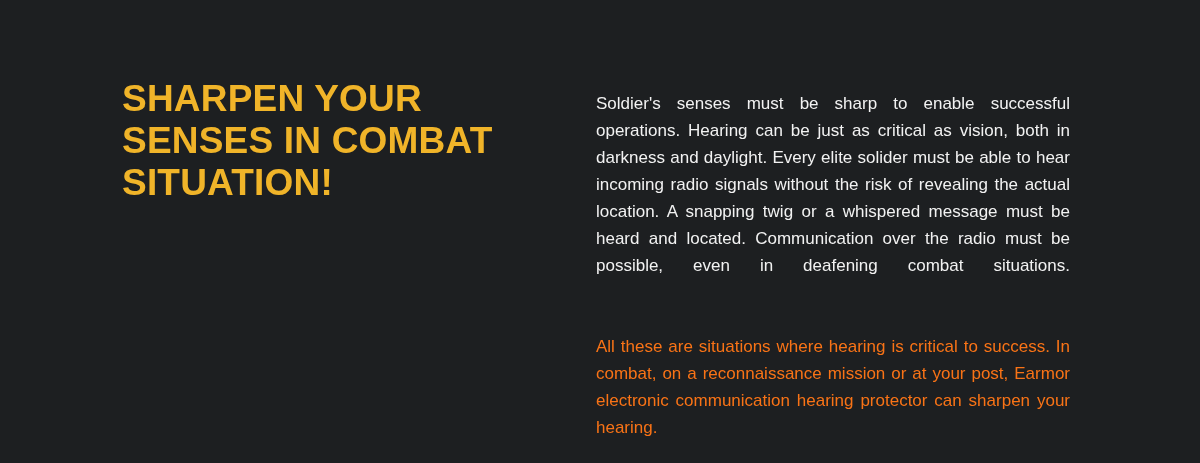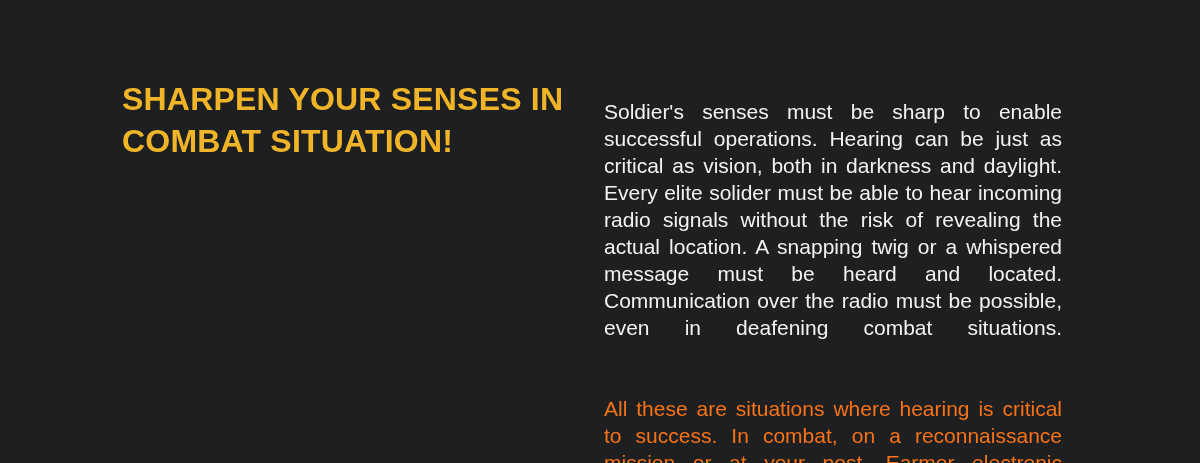--- a/index.html
+++ b/index.html
@@ -27,41 +27,41 @@
     left: 122px;
     top: 78px;
     width: 455px;
   }
 
   .headline {
     margin: 0;
     color: #f0b429;
     font-family: "Liberation Sans", sans-serif;
     font-weight: 700;
-    font-size: 32px;
+    font-size: 37px;
     line-height: 42px;
     letter-spacing: 0.2px;
     text-transform: uppercase;
     white-space: pre-line;
   }
 
   
   .copy-col {
     position: absolute;
     left: 588px;
     top: 82px;
     width: 490px;
   }
 
   .copy-par {
-    margin: 16px;
+    margin: 8px;
     color: #f2f2f2;
     font-family: "Liberation Sans", sans-serif;
     font-weight: 400;
-    font-size: 21px;
+    font-size: 17px;
     line-height: 27px;
     text-align: justify;
     text-justify: inter-word;
   }
 
   .copy-par + .copy-par {
     margin-top: 27px;
   }
 
   

